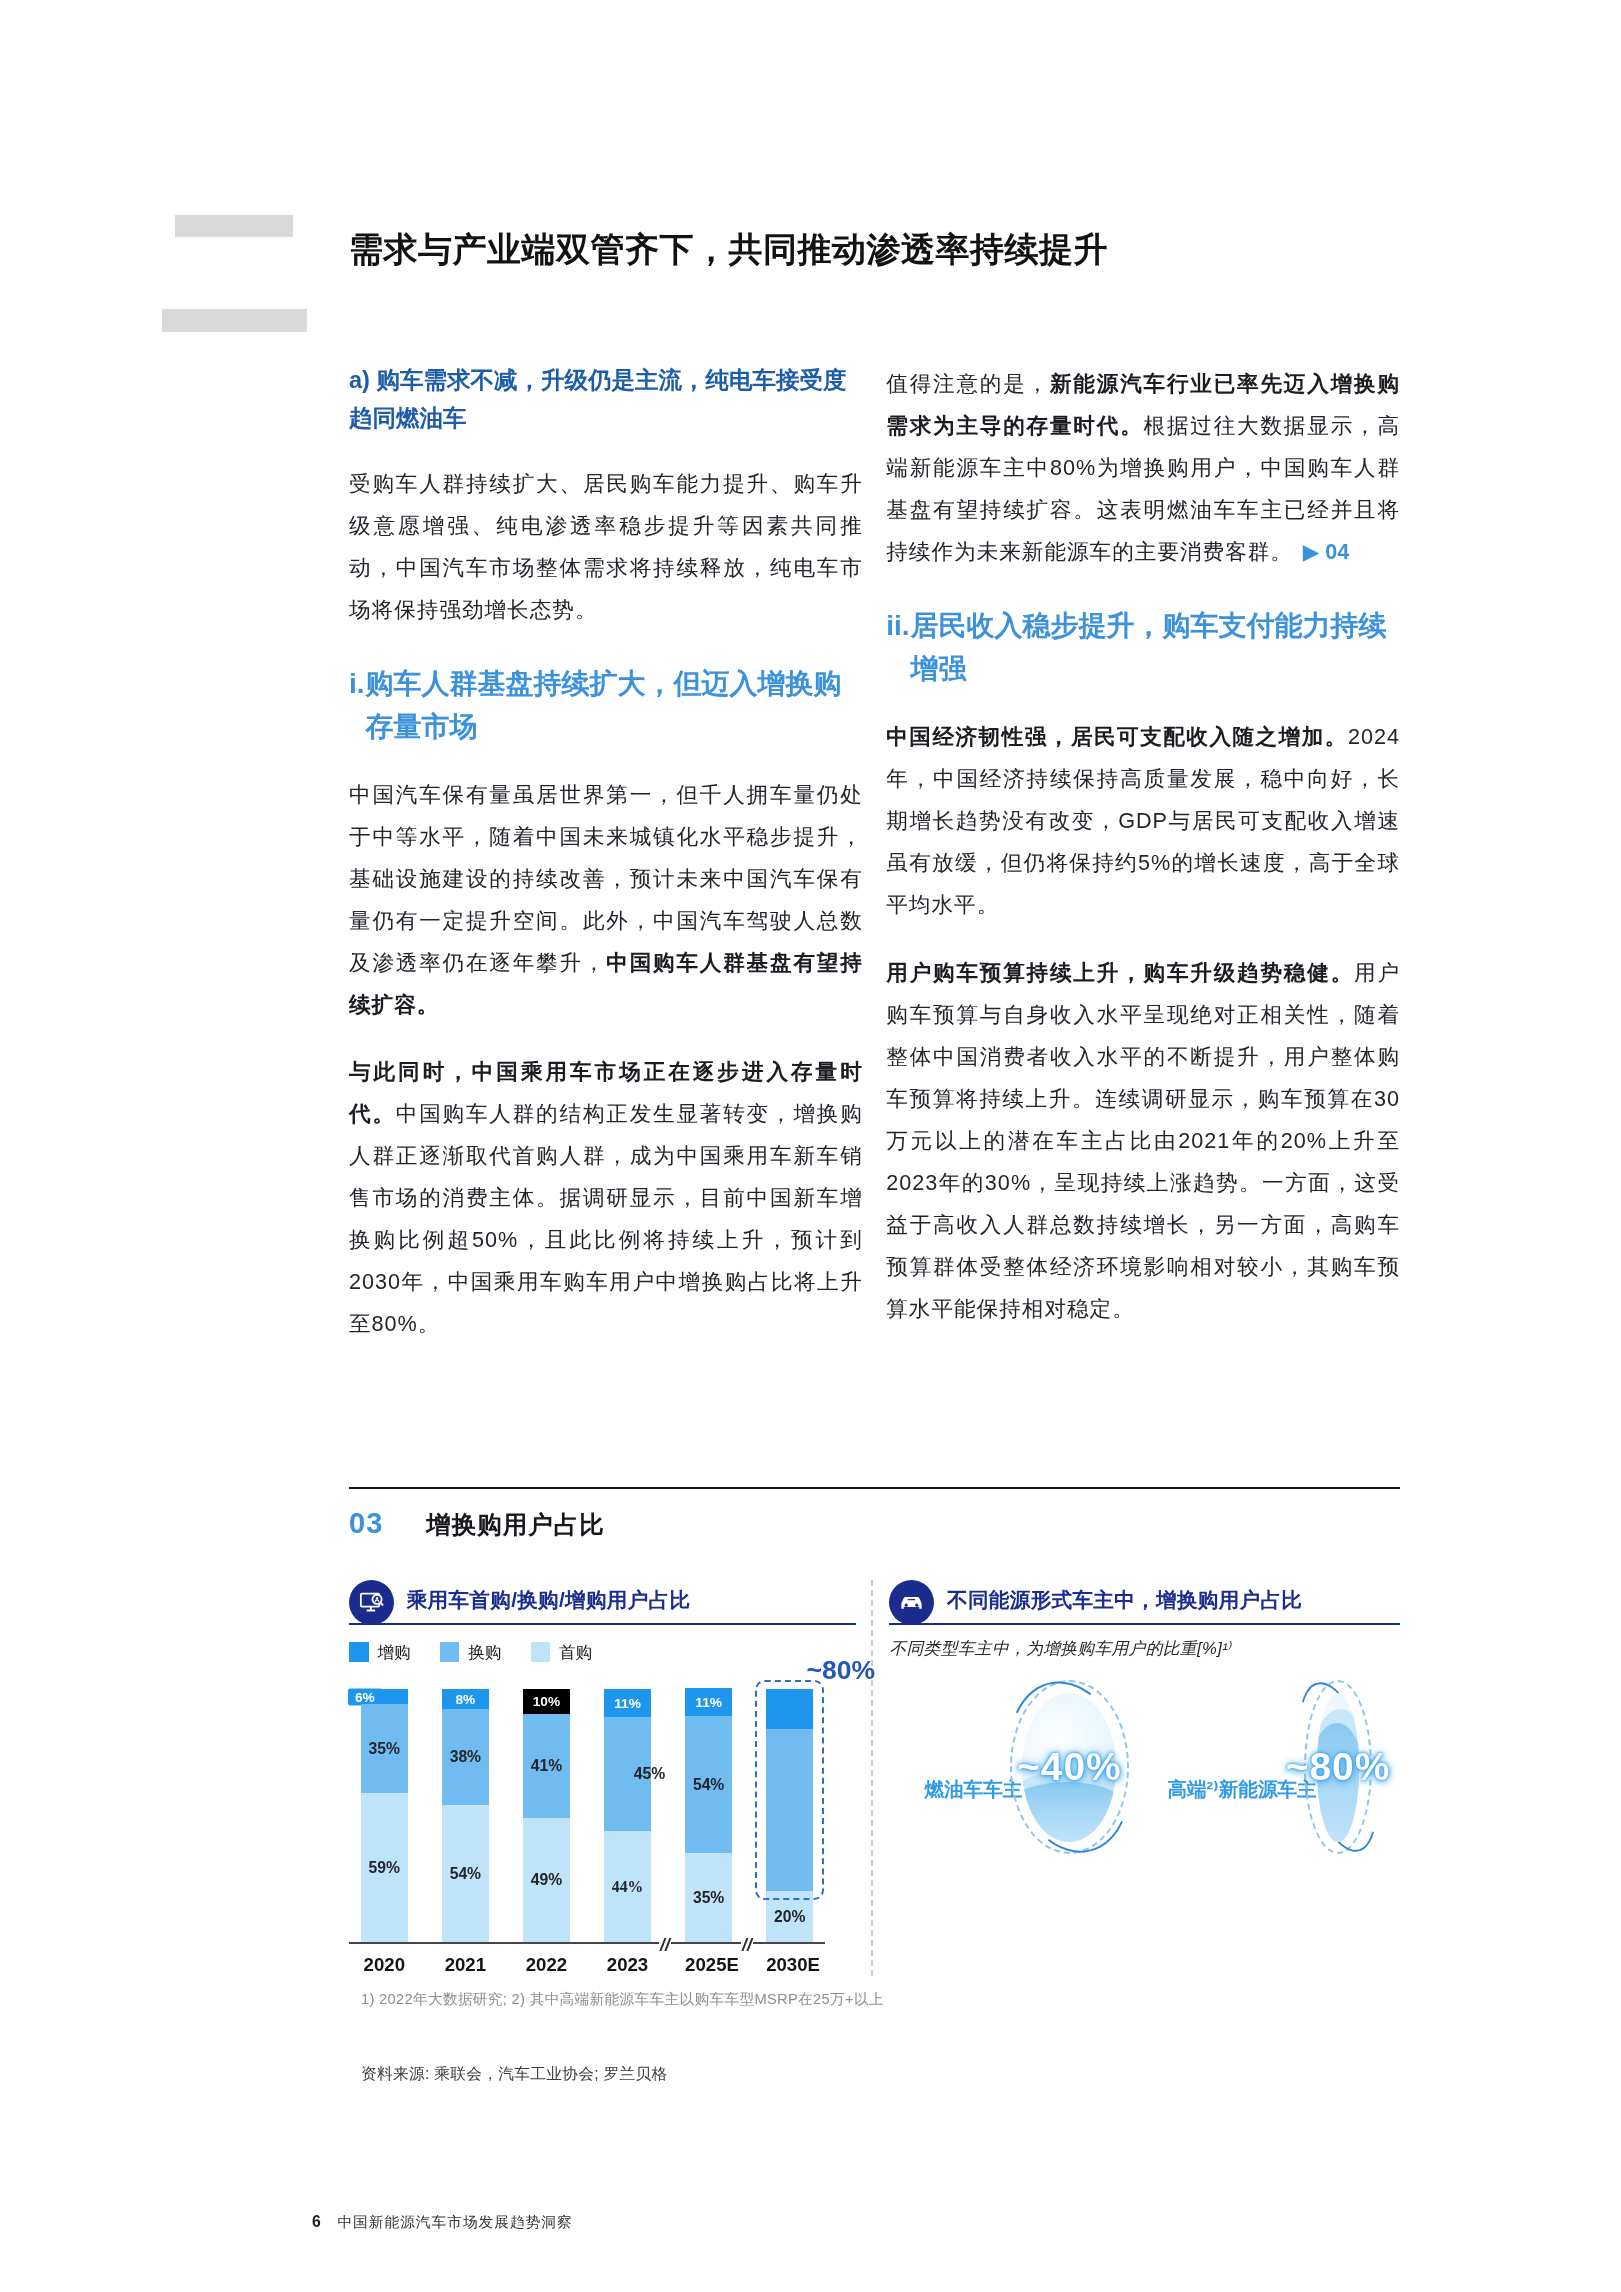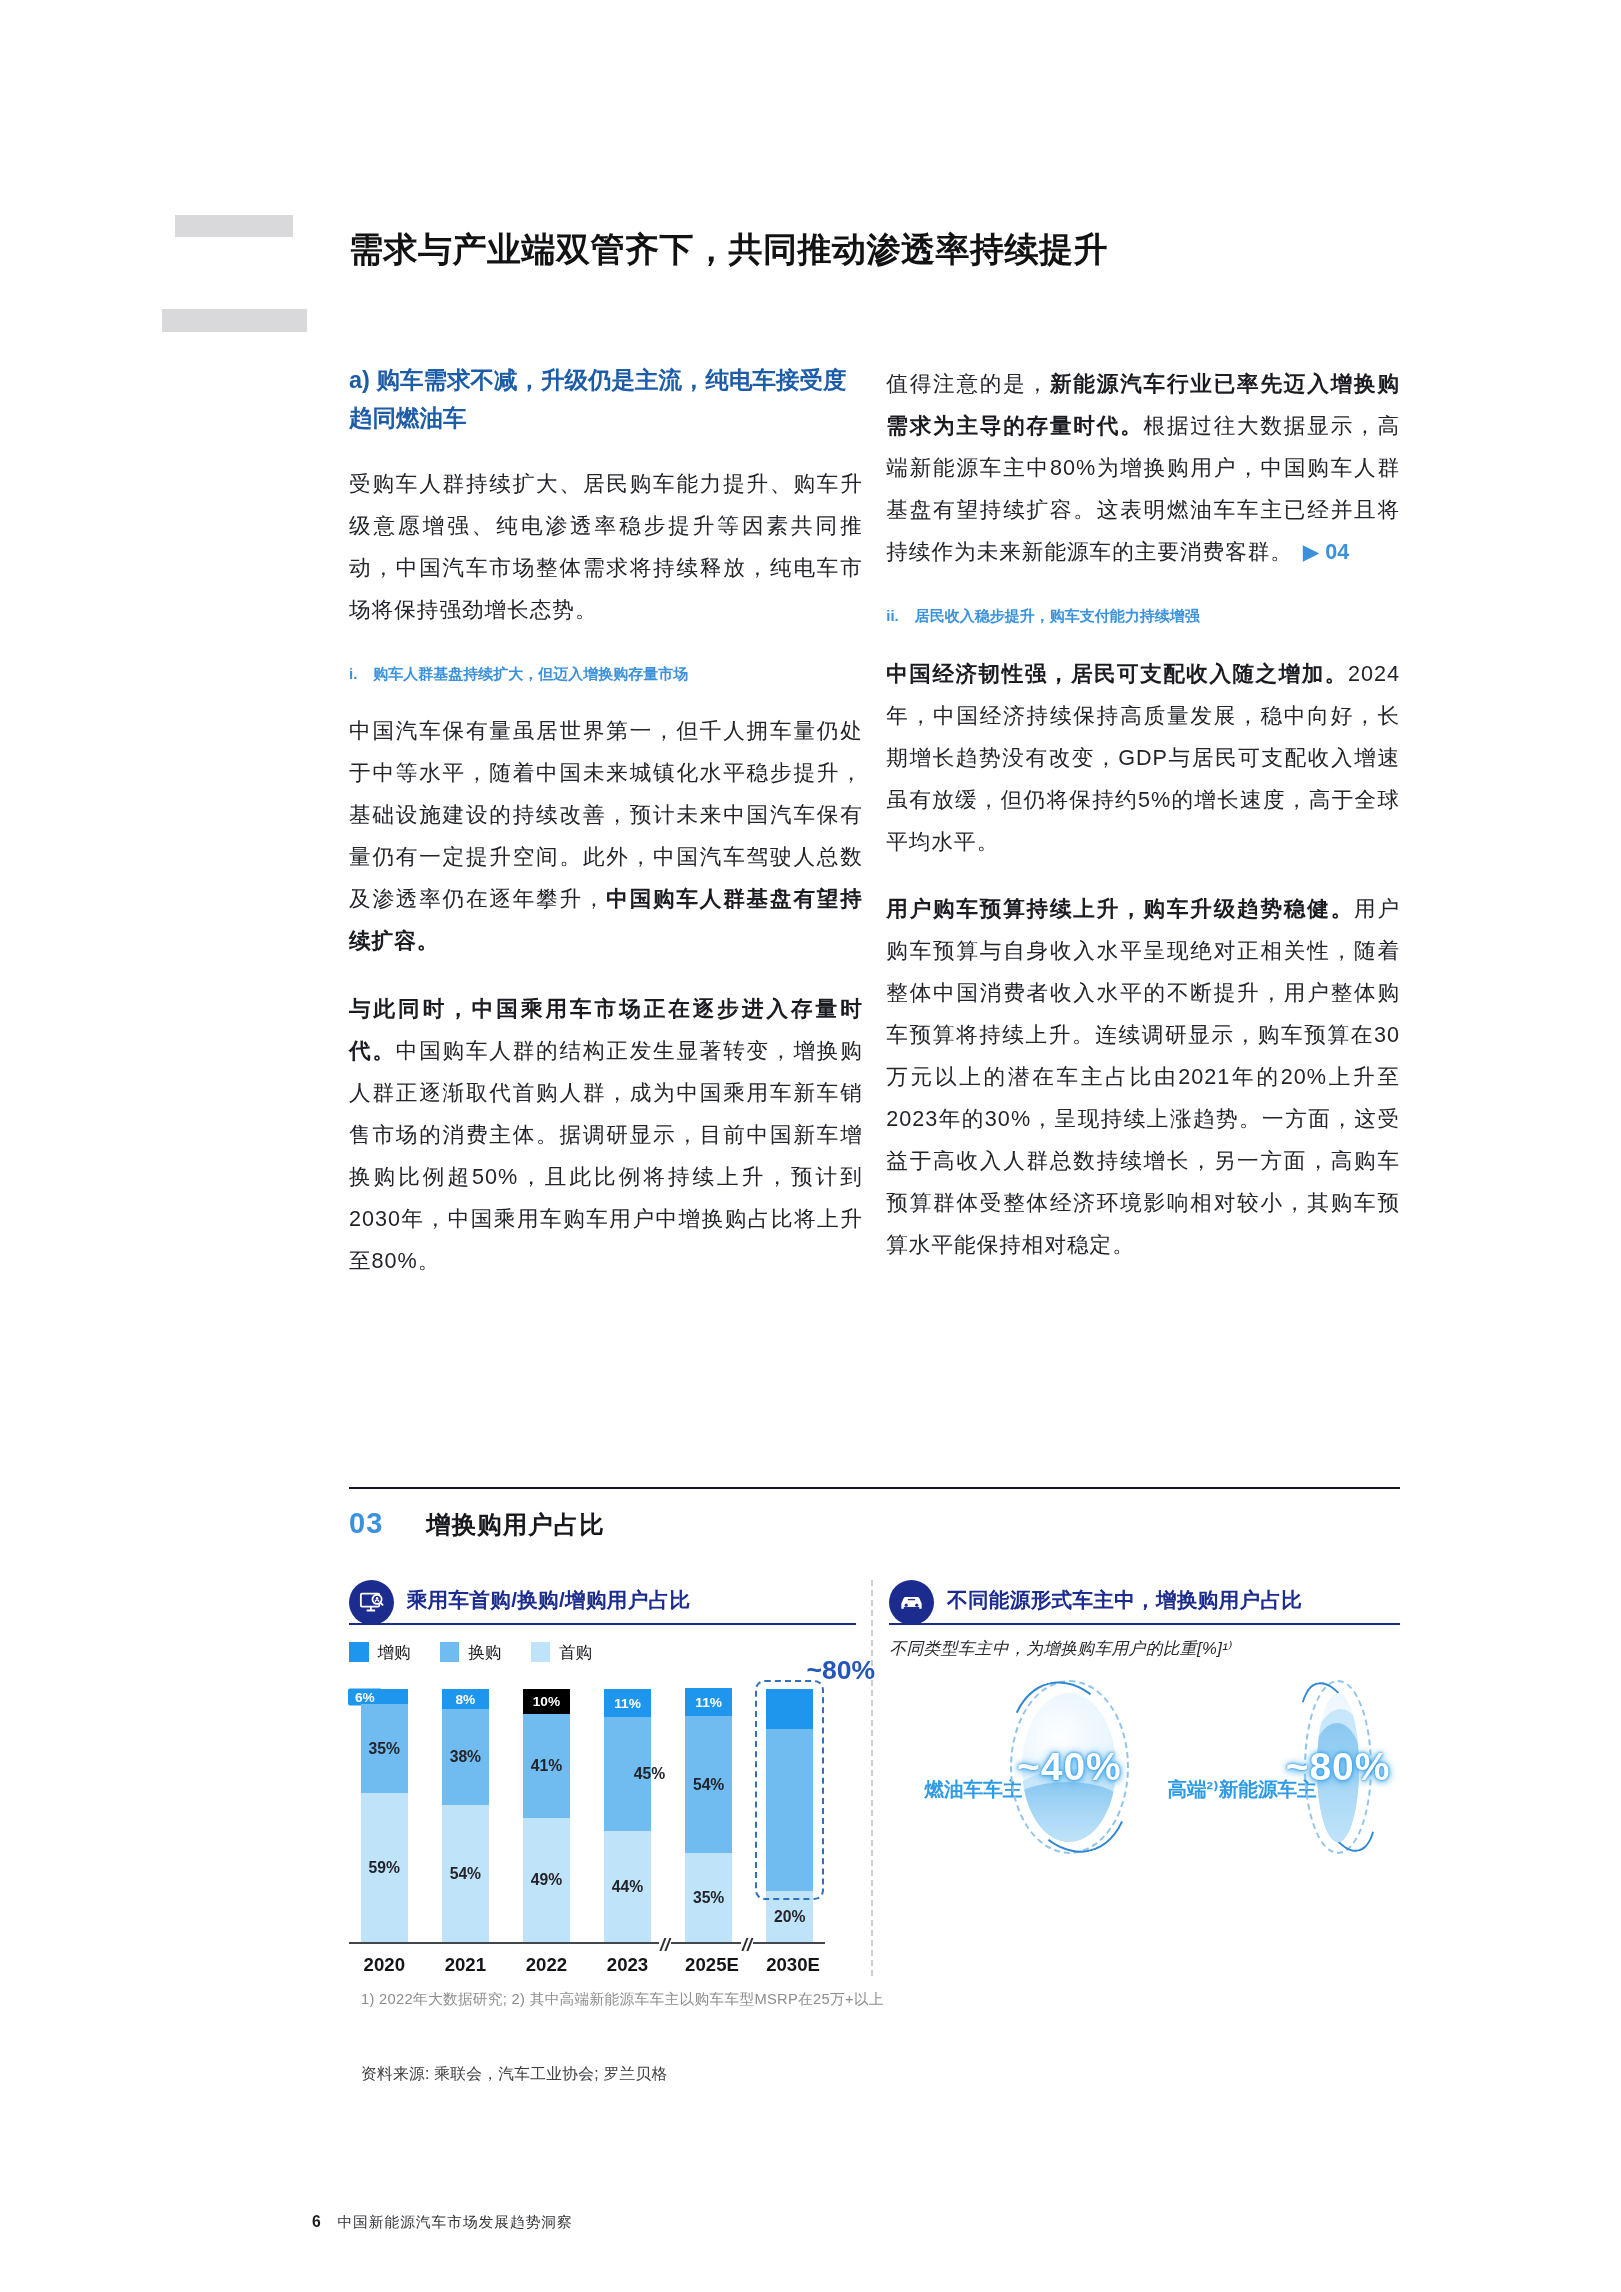--- a/index.html
+++ b/index.html
@@ -13,21 +13,21 @@
   .deco2{left:162px;top:309px;width:145px;height:22.5px;}
 
   .page-title{
     position:absolute;left:349px;top:204px;width:1051px;
     font-size:34px;font-weight:800;color:#121214;letter-spacing:0.5px;line-height:1.3;
   }
 
   .columns{position:absolute;left:349px;top:361px;width:1051px;display:flex;gap:23.5px;}
   .col{width:514px;}
   .head-a{font-size:23.5px;font-weight:700;color:#1C5CA8;line-height:1.62;margin:0;}
-  .subhead{display:flex;gap:16px;font-size:15px;font-weight:700;color:#3B91DB;line-height:1.55;margin:31px 0 0;}
+  .subhead{display:flex;gap:1px;font-size:28px;font-weight:700;color:#3B91DB;line-height:1.55;margin:31px 0 0;}
   .subhead .num{flex:0 0 auto;}
   .p{font-size:21.6px;line-height:42px;letter-spacing:1px;text-align:justify;margin:25.5px 0 0;color:#22242A;}
   .p .b{font-weight:700;color:#1B1C22;}
   .p .run-link{color:#3B91DB;font-weight:700;margin-left:9.8px;letter-spacing:0;}
   .col-right .p:first-child{margin-top:2px;}
 
   .fig-rule{position:absolute;left:349px;top:1487px;width:1051px;height:2px;background:#14171F;}
   .fig-head{position:absolute;left:349px;top:1507px;display:flex;align-items:baseline;gap:43px;}
   .fig-num{font-size:29px;font-weight:800;color:#3B91DB;letter-spacing:1px;}
   .fig-title{font-size:24.5px;font-weight:800;color:#17181D;letter-spacing:1px;}
@@ -180,21 +180,21 @@
               <span class="slbl slbl2">49%</span>
             </div>
           </div>
           <div class="bar">
             <div class="seg" style="height: 28px; background: rgb(30, 150, 238);">
               <span class="slbl slbl0">11%</span>
             </div>
             <div class="seg" style="height: 114px; background: rgb(112, 188, 240); padding-left: 44px;">
               <span class="slbl slbl1">45%</span>
             </div>
-            <div class="seg" style="height: 111px; background: rgb(191, 227, 249);">
+            <div class="seg" style="height: 111px; background: rgb(191, 227, 249); font-family: Liberation Serif, serif;">
               <span class="slbl slbl2">44%</span>
             </div>
           </div>
           <div class="bar">
             <div class="seg" style="height: 28px; background: rgb(30, 150, 238);">
               <span class="slbl slbl0">11%</span>
             </div>
             <div class="seg" style="height: 137px; background: rgb(112, 188, 240);">
               <span class="slbl slbl1">54%</span>
             </div>

